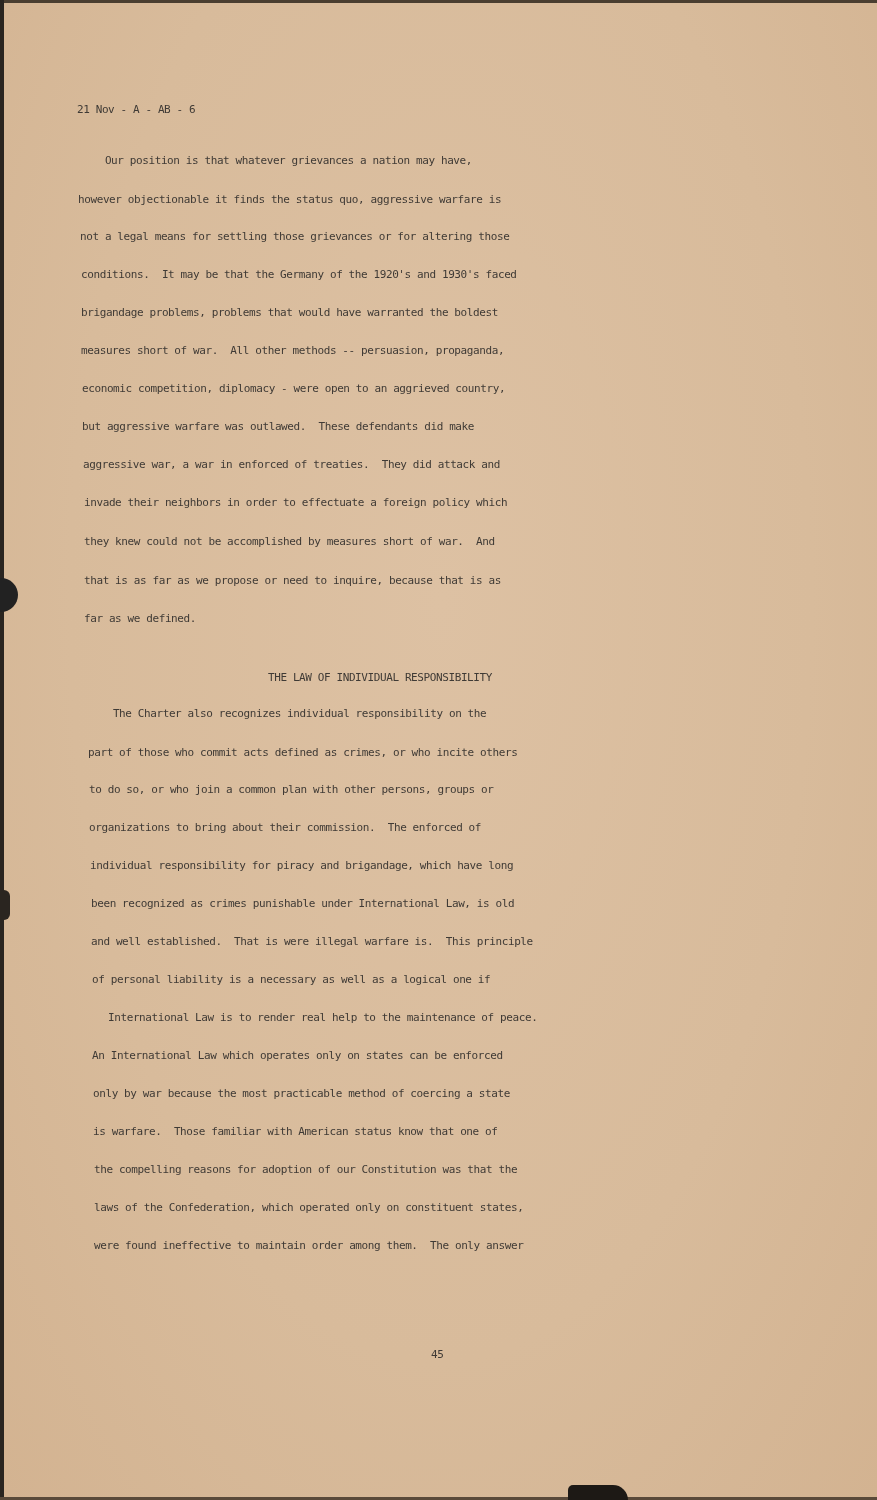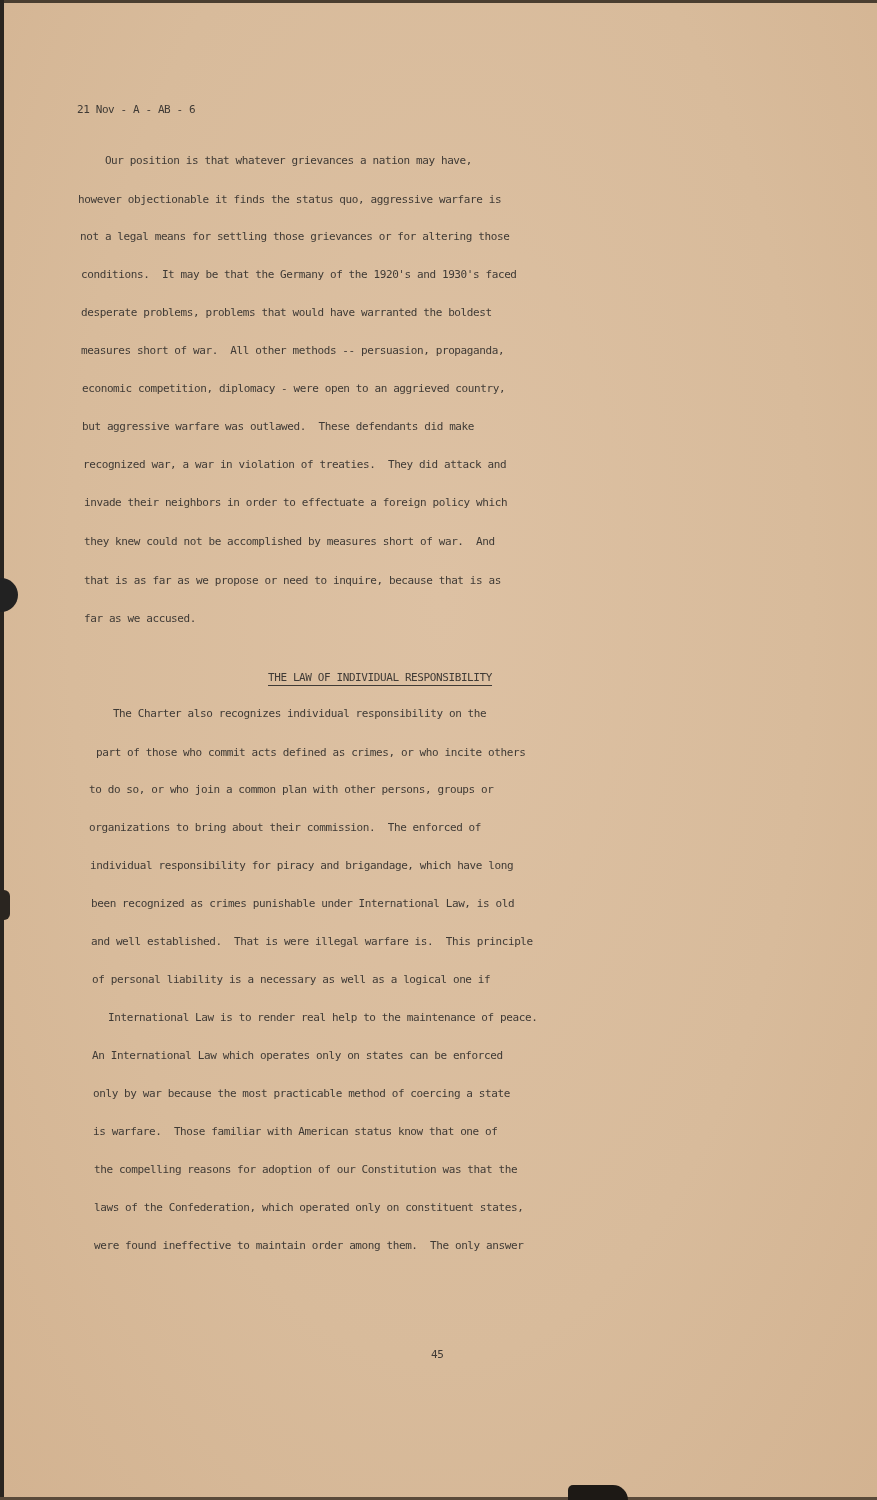--- a/index.html
+++ b/index.html
@@ -26,57 +26,57 @@
     position: absolute; left: 568px; top: 1485px; width: 60px; height: 15px;
     background: #1d1915; border-radius: 10px 30px 0 0;
   }
   .text {
     position: absolute; font-family: "DejaVu Sans Mono", "Liberation Mono", monospace;
     color: #3f3a35; font-size: 11px; letter-spacing: -0.4px; white-space: pre;
   }
   .hdr { left: 77px; top: 103px; }
   .line { left: 80px; }
   .u { text-underline-offset: 3px; }
-  .heading { left: 268px; top: 671px; text-decoration: underline; text-underline-offset: 4px; }
+  .heading { left: 268px; top: 671px; text-underline-offset: 4px; }
   .pagenum { left: 431px; top: 1348px; }
 </style>
 </head>
 <body>
 
 <div class="page"></div>
 <div class="edge-top"></div>
 <div class="edge-left"></div>
 <div class="edge-bottom"></div>
 <div class="hole"></div>
 <div class="tear"></div>
 <div class="clip"></div>
 
 <div class="text hdr">21 Nov - A - AB - 6</div>
 
 <div>
   <div class="text line" style="top:154px;left:80px">    Our position is that whatever grievances a nation may have,</div>
   <div class="text line" style="top:193px;left:78px"><span>however objectionable it finds the </span><span class="u">status quo</span><span>, aggressive warfare is</span></div>
   <div class="text line" style="top:230px;left:80px">not a legal means for settling those grievances or for altering those</div>
   <div class="text line" style="top:268px;left:81px">conditions.  It may be that the Germany of the 1920's and 1930's faced</div>
-  <div class="text line" style="top:306px;left:81px">desperate problems, problems that would have warranted the boldest</div>
+  <div class="text line" style="top:306px;left:81px">brigandage problems, problems that would have warranted the boldest</div>
   <div class="text line" style="top:344px;left:81px">measures short of war.  All other methods -- persuasion, propaganda,</div>
   <div class="text line" style="top:382px;left:82px">economic competition, diplomacy - were open to an aggrieved country,</div>
   <div class="text line" style="top:420px;left:82px">but aggressive warfare was outlawed.  These defendants did make</div>
-  <div class="text line" style="top:458px;left:83px">recognized war, a war in violation of treaties.  They did attack and</div>
+  <div class="text line" style="top:458px;left:83px">aggressive war, a war in enforced of treaties.  They did attack and</div>
   <div class="text line" style="top:496px;left:84px">invade their neighbors in order to effectuate a foreign policy which</div>
   <div class="text line" style="top:535px;left:84px">they knew could not be accomplished by measures short of war.  And</div>
   <div class="text line" style="top:574px;left:84px">that is as far as we propose or need to inquire, because that is as</div>
-  <div class="text line" style="top:612px;left:84px">far as we accused.</div>
+  <div class="text line" style="top:612px;left:84px">far as we defined.</div>
 </div>
 
 <div class="text heading">THE LAW OF INDIVIDUAL RESPONSIBILITY</div>
 
 <div>
   <div class="text line" style="top:707px;left:88px">    The Charter also recognizes individual responsibility on the</div>
-  <div class="text line" style="top:746px;left:96px">part of those who commit acts defined as crimes, or who incite others</div>
+  <div class="text line" style="top:746px;left:88px">part of those who commit acts defined as crimes, or who incite others</div>
   <div class="text line" style="top:783px;left:89px">to do so, or who join a common plan with other persons, groups or</div>
   <div class="text line" style="top:821px;left:89px">organizations to bring about their commission.  The enforced of</div>
   <div class="text line" style="top:859px;left:90px">individual responsibility for piracy and brigandage, which have long</div>
   <div class="text line" style="top:897px;left:91px">been recognized as crimes punishable under International Law, is old</div>
   <div class="text line" style="top:935px;left:91px">and well established.  That is were illegal warfare is.  This principle</div>
   <div class="text line" style="top:973px;left:92px">of personal liability is a necessary as well as a logical one if</div>
   <div class="text line" style="top:1011px;left:108px">International Law is to render real help to the maintenance of peace.</div>
   <div class="text line" style="top:1049px;left:92px">An International Law which operates only on states can be enforced</div>
   <div class="text line" style="top:1087px;left:93px">only by war because the most practicable method of coercing a state</div>
   <div class="text line" style="top:1125px;left:93px">is warfare.  Those familiar with American status know that one of</div>

